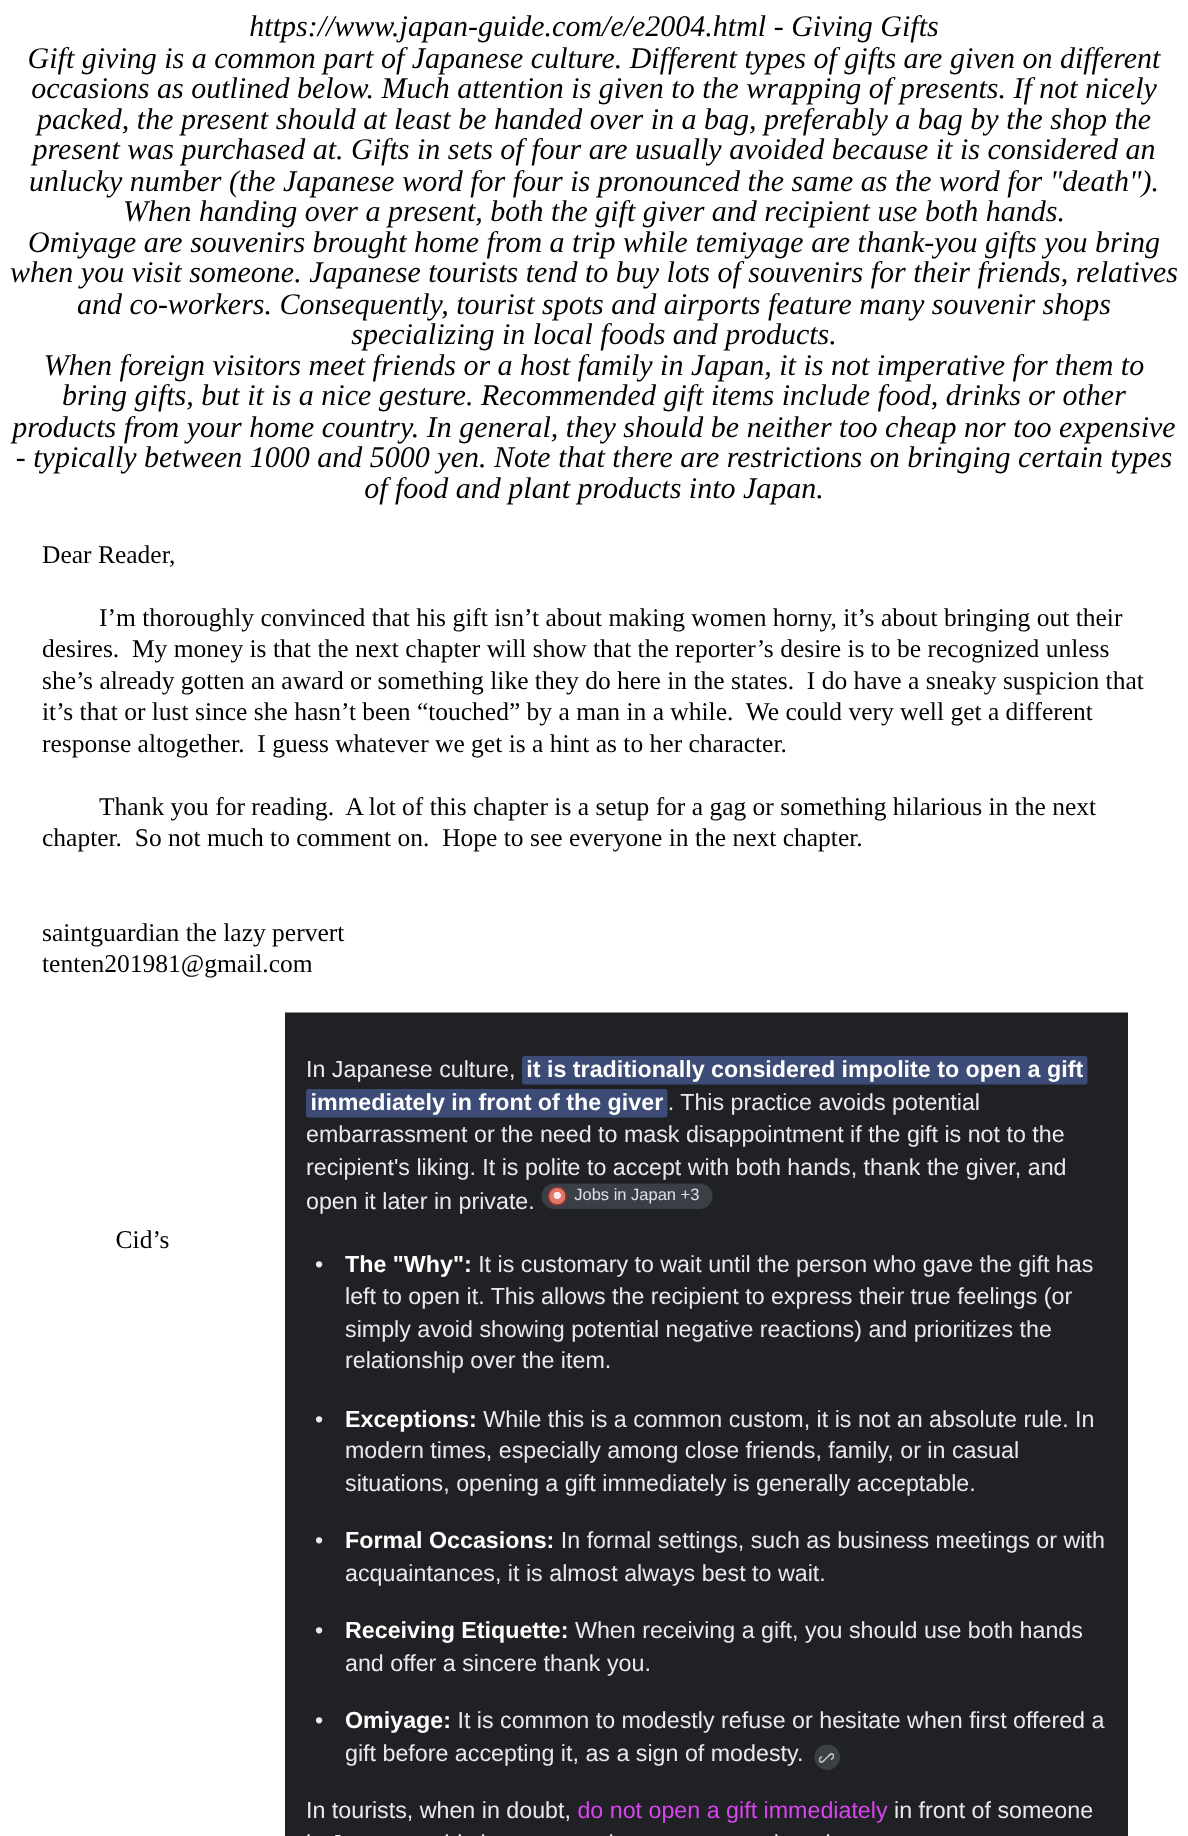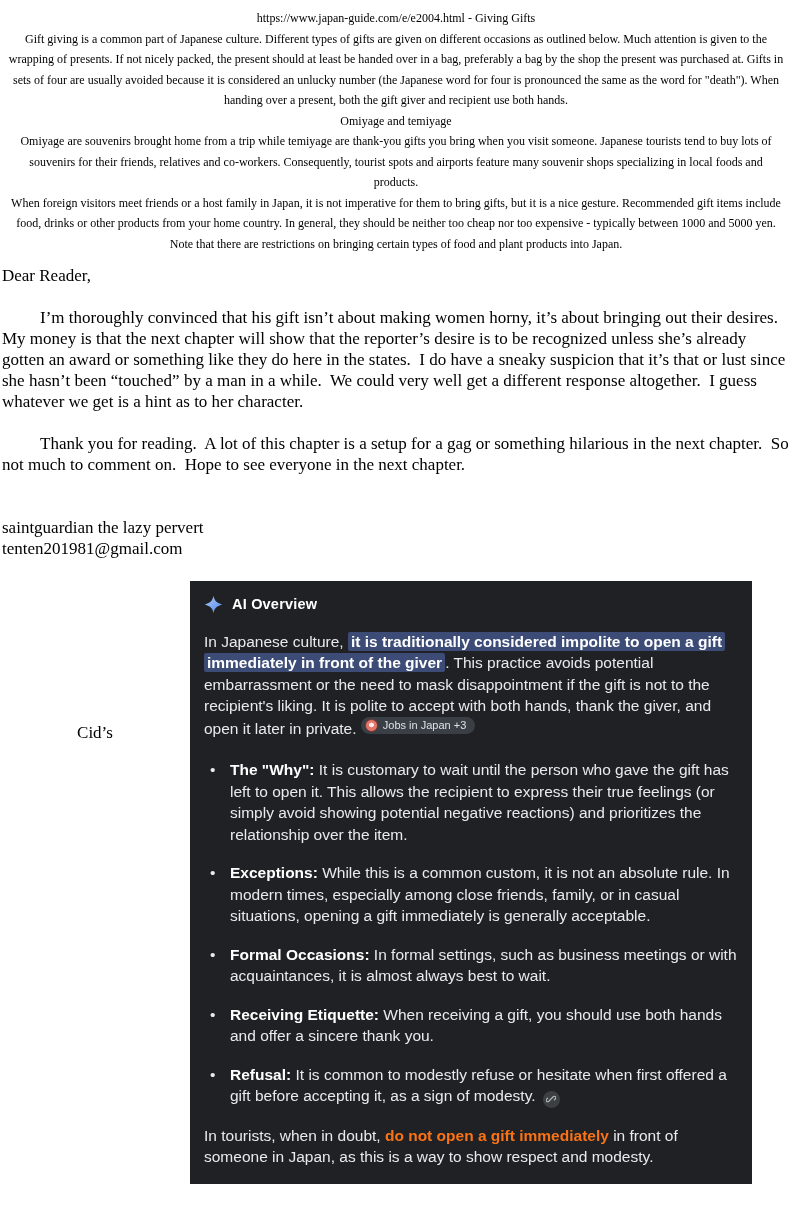--- a/index.html
+++ b/index.html
@@ -1,24 +1,24 @@
 <!DOCTYPE html>
 <html><head>
 <meta charset="utf-8">
 <style>
   html,body{margin:0;padding:0;background:#fff;}
   body{width:792px;font-family:"Liberation Serif","DejaVu Serif",serif;color:#000;}
   .page{width:792px;min-height:1224px;box-sizing:border-box;padding-top:8px;}
 
   
-  .article{padding:0 6px;text-align:center;font-size:12px;line-height:20.5px;}
+  .article{padding:0 6px;text-align:center;font-size:20px;line-height:20.5px;font-style:italic;}
   .article p{margin:0;}
 
   
-  .letter{padding:0 2px;font-size:17px;line-height:21px;text-align:left;margin-top:11px;}
+  .letter{padding:0 28px;font-size:17px;line-height:21px;text-align:left;margin-top:23px;}
   .letter p{margin:0;white-space:pre-wrap;}
   .letter .gap{height:21px;}
   .letter .indent{text-indent:38px;}
 
   
   .shot-row{display:flex;margin-top:22px;}
   .note-col{width:190px;flex:none;text-align:center;font-size:17px;line-height:23px;padding-top:140px;}
   .ai-panel{width:562px;flex:none;box-sizing:border-box;background:#202124;color:#e8eaed;
     font-family:"Liberation Sans","DejaVu Sans",sans-serif;font-size:15.5px;line-height:21.5px;
     padding:13px 14px 16px 14px;}
@@ -34,31 +34,30 @@
       background:radial-gradient(circle at 50% 45%, #fceae8 0 28%, #e2766b 32% 70%, #c4453a 100%);
       border:1px solid #8a3730;box-sizing:border-box;}
   .ai-bullets{list-style:none;margin:20px 0 0 0;padding:0 0 0 4px;}
   .ai-bullets li{position:relative;padding-left:22px;margin-bottom:17px;}
   .ai-bullets li::before{content:"•";position:absolute;left:2px;top:0;color:#e8eaed;}
   .blabel{font-weight:bold;color:#fff;}
   .link-chip{display:inline-flex;align-items:center;justify-content:center;width:17px;height:17px;
       border-radius:50%;background:#3c4043;vertical-align:-3px;margin-left:3px;}
   .link-chip svg{width:10px;height:10px;display:block;}
   .ai-summary{margin-top:4px;}
-  .bold-white{font-weight:bold;color:#f97316;}
+  .bold-white{font-weight:normal;color:#d946ef;}
 </style>
 </head>
 <body>
 
 <div class="page">
 
   <div class="article">
     <p>https://www.japan-guide.com/e/e2004.html - Giving Gifts</p>
     <p>Gift giving is a common part of Japanese culture. Different types of gifts are given on different occasions as outlined below. Much attention is given to the wrapping of presents. If not nicely packed, the present should at least be handed over in a bag, preferably a bag by the shop the present was purchased at. Gifts in sets of four are usually avoided because it is considered an unlucky number (the Japanese word for four is pronounced the same as the word for "death"). When handing over a present, both the gift giver and recipient use both hands.</p>
-    <p>Omiyage and temiyage</p>
     <p>Omiyage are souvenirs brought home from a trip while temiyage are thank-you gifts you bring when you visit someone. Japanese tourists tend to buy lots of souvenirs for their friends, relatives and co-workers. Consequently, tourist spots and airports feature many souvenir shops specializing in local foods and products.</p>
     <p>When foreign visitors meet friends or a host family in Japan, it is not imperative for them to bring gifts, but it is a nice gesture. Recommended gift items include food, drinks or other products from your home country. In general, they should be neither too cheap nor too expensive - typically between 1000 and 5000 yen. Note that there are restrictions on bringing certain types of food and plant products into Japan.</p>
   </div>
 
   <div class="letter">
     <p>Dear Reader,</p>
     <div class="gap"></div>
     <p class="indent">I’m thoroughly convinced that his gift isn’t about making women horny, it’s about bringing out their desires.  My money is that the next chapter will show that the reporter’s desire is to be recognized unless she’s already gotten an award or something like they do here in the states.  I do have a sneaky suspicion that it’s that or lust since she hasn’t been “touched” by a man in a while.  We could very well get a different response altogether.  I guess whatever we get is a hint as to her character.</p>
     <div class="gap"></div>
     <p class="indent">Thank you for reading.  A lot of this chapter is a setup for a gag or something hilarious in the next chapter.  So not much to comment on.  Hope to see everyone in the next chapter.</p>
@@ -67,32 +66,20 @@
     <p>saintguardian the lazy pervert</p>
     <p>tenten201981@gmail.com</p>
   </div>
 
   <div class="shot-row">
     <div class="note-col">
       <div>Cid’s</div>
     </div>
 
     <div class="ai-panel">
-      <div class="ai-head">
-        <svg class="sparkle" viewBox="0 0 24 24">
-          <defs>
-            <linearGradient id="sg" x1="0" y1="0" x2="1" y2="1">
-              <stop offset="0" stop-color="#aecbfa"></stop>
-              <stop offset="1" stop-color="#4f87ec"></stop>
-            </linearGradient>
-          </defs>
-          <path d="M12 1 C13.2 7 15.5 9.8 23 12 C15.5 14.2 13.2 17 12 23 C10.8 17 8.5 14.2 1 12 C8.5 9.8 10.8 7 12 1 Z" fill="url(#sg)"></path>
-        </svg>
-        <span class="ttl">AI Overview</span>
-      </div>
 
       <div class="ai-intro"><span>In Japanese culture, </span><span class="hl">it is traditionally considered impolite to open a gift immediately in front of the giver</span><span>. This practice avoids potential embarrassment or the need to mask disappointment if the gift is not to the recipient's liking. It is polite to accept with both hands, thank the giver, and open it later in private. </span><span class="src-badge">
             <span class="favicon"></span>
             <span>Jobs in Japan +3</span>
           </span></div>
 
       <ul class="ai-bullets">
         <li>
           <span class="blabel">The "Why":</span>
           <span>It is customary to wait until the person who gave the gift has left to open it. This allows the recipient to express their true feelings (or simply avoid showing potential negative reactions) and prioritizes the relationship over the item.</span>
@@ -103,21 +90,21 @@
         </li>
         <li>
           <span class="blabel">Formal Occasions:</span>
           <span>In formal settings, such as business meetings or with acquaintances, it is almost always best to wait.</span>
         </li>
         <li>
           <span class="blabel">Receiving Etiquette:</span>
           <span>When receiving a gift, you should use both hands and offer a sincere thank you.</span>
         </li>
         <li>
-          <span class="blabel">Refusal:</span>
+          <span class="blabel">Omiyage:</span>
           <span>It is common to modestly refuse or hesitate when first offered a gift before accepting it, as a sign of modesty.</span>
           <span class="link-chip">
             <svg viewBox="0 0 24 24" fill="none" stroke="#bdc1c6" stroke-width="2.6" stroke-linecap="round">
               <path d="M10 14 L14 10"></path>
               <path d="M9 15 l-2.5 2.5 a3.5 3.5 0 0 1 -5 -5 L4 10"></path>
               <path d="M15 9 l2.5 -2.5 a3.5 3.5 0 0 1 5 5 L20 14"></path>
             </svg>
           </span>
         </li>
       </ul>

